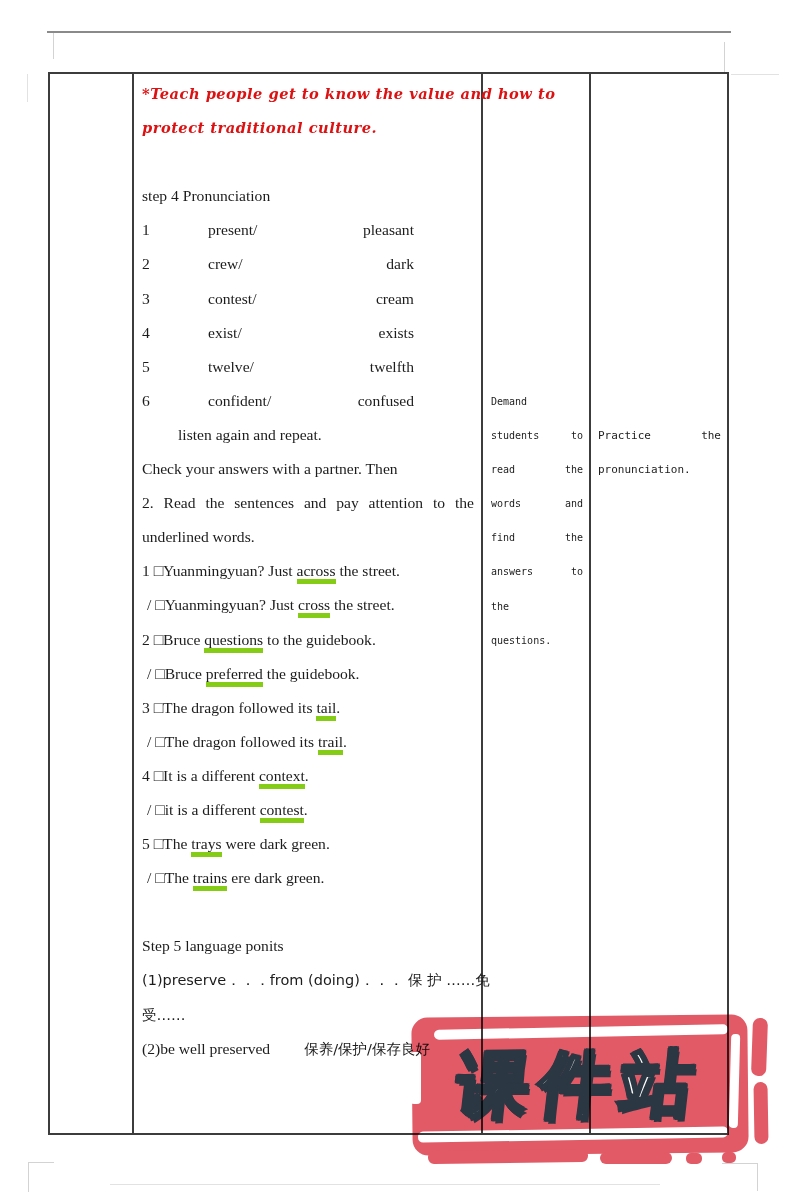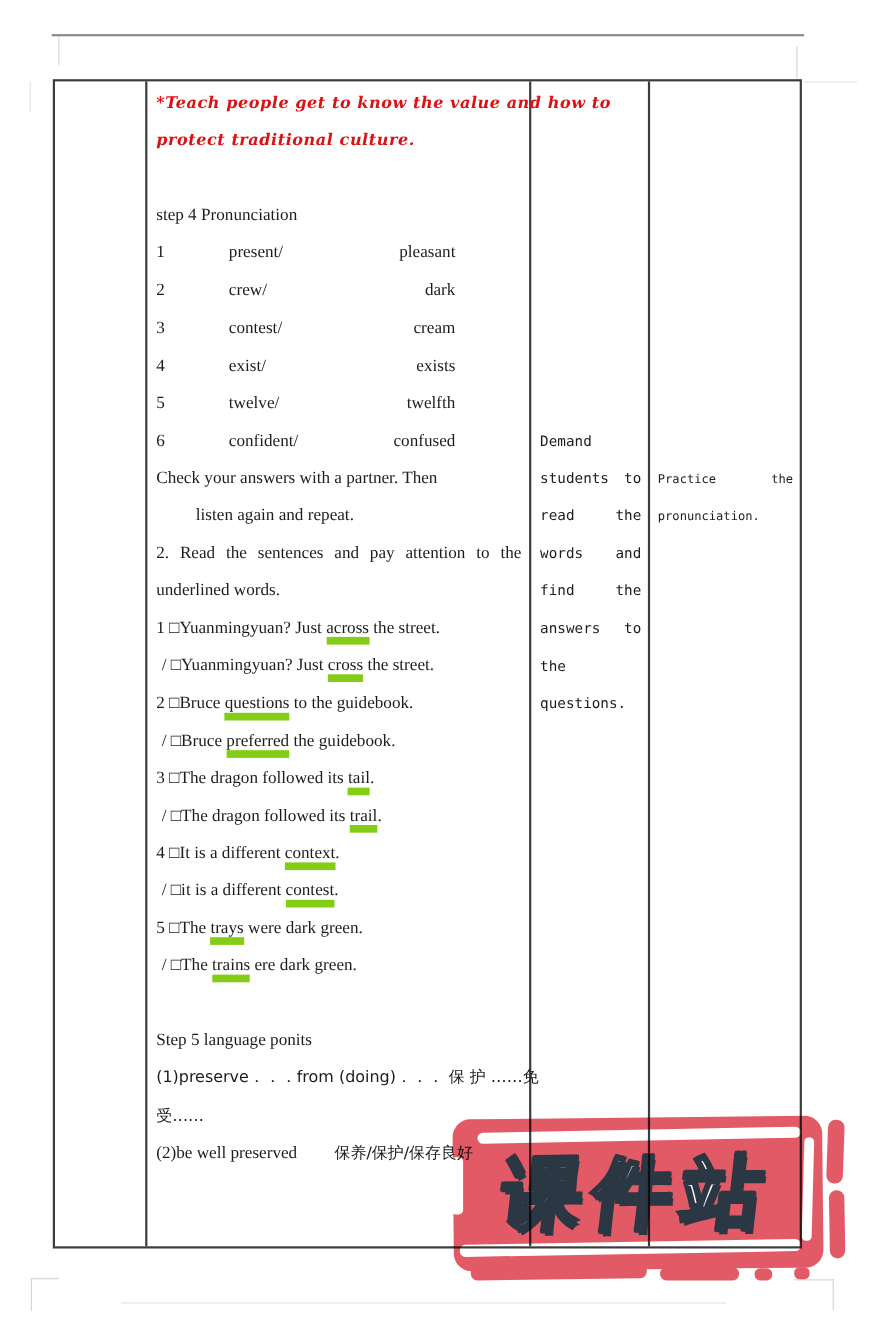--- a/index.html
+++ b/index.html
@@ -13,40 +13,40 @@
   .tick-faint { position:absolute; background:#e2e2e2; }
 
   
   .lesson-table { position:absolute; left:48px; top:72px; width:681px; height:1063px;
                   border:2px solid #3c3c3c; display:flex; }
   .col { height:100%; }
   .col1 { width:84px; border-right:2px solid #3c3c3c; }
   .col2 { width:349px; border-right:2px solid #3c3c3c; padding:3px 7px 0 8px;
           font-size:15.6px; }
   .col3 { width:108px; border-right:2px solid #3c3c3c; padding:311px 6px 0 8px;
-          font-family:"DejaVu Sans Mono", monospace; font-size:13px; }
+          font-family:"DejaVu Sans Mono", monospace; font-size:10px; }
   .col4 { flex:1; padding:345px 6px 0 7px;
           font-family:"DejaVu Sans Mono", monospace; font-size:11px; }
 
   .line { height:34.1px; line-height:34.1px; white-space:nowrap; }
   .sp   { height:34.1px; }
 
   .red-note { color:#dd1111; font-weight:bold; font-style:italic;
               font-family:"DejaVu Serif", serif; font-size:14.6px; letter-spacing:.5px; }
 
   .pair { display:flex; width:272px; }
   .pair .num { width:66px; }
   .pair .w2  { margin-left:auto; }
 
   .indent1 { padding-left:36px; }
 
   .jline { display:flex; justify-content:space-between; }
   .jline span { display:inline-block; }
 
-  .sent .u { border-bottom:7px solid #84cc16; }
+  .sent .u { border-bottom:5px solid #84cc16; }
   .sent-alt { padding-left:5px; }
 
   .zh { font-family:"DejaVu Sans", sans-serif; font-size:14.5px; }
   .it { font-style:italic; }
   .gap-s { display:inline-block; width:16px; }
   .gap-m { display:inline-block; width:34px; }
 
   
   .stamp { position:absolute; left:0; top:0; width:800px; height:1200px;
            mix-blend-mode:multiply; pointer-events:none; }
@@ -129,22 +129,22 @@
         <span class="num">5</span>
           <span class="w1">twelve/</span>
           <span class="w2">twelfth</span>
       </div>
       <div class="line pair">
         <span class="num">6</span>
           <span class="w1">confident/</span>
           <span class="w2">confused</span>
       </div>
 
+      <div class="line indent1">listen again and repeat.</div>
       <div class="line">Check your answers with a partner. Then</div>
-      <div class="line indent1">listen again and repeat.</div>
       <div class="line jline">
           <span>2.</span>
           <span>Read</span>
           <span>the</span>
           <span>sentences</span>
           <span>and</span>
           <span>pay</span>
           <span>attention</span>
           <span>to</span>
           <span>the</span>

